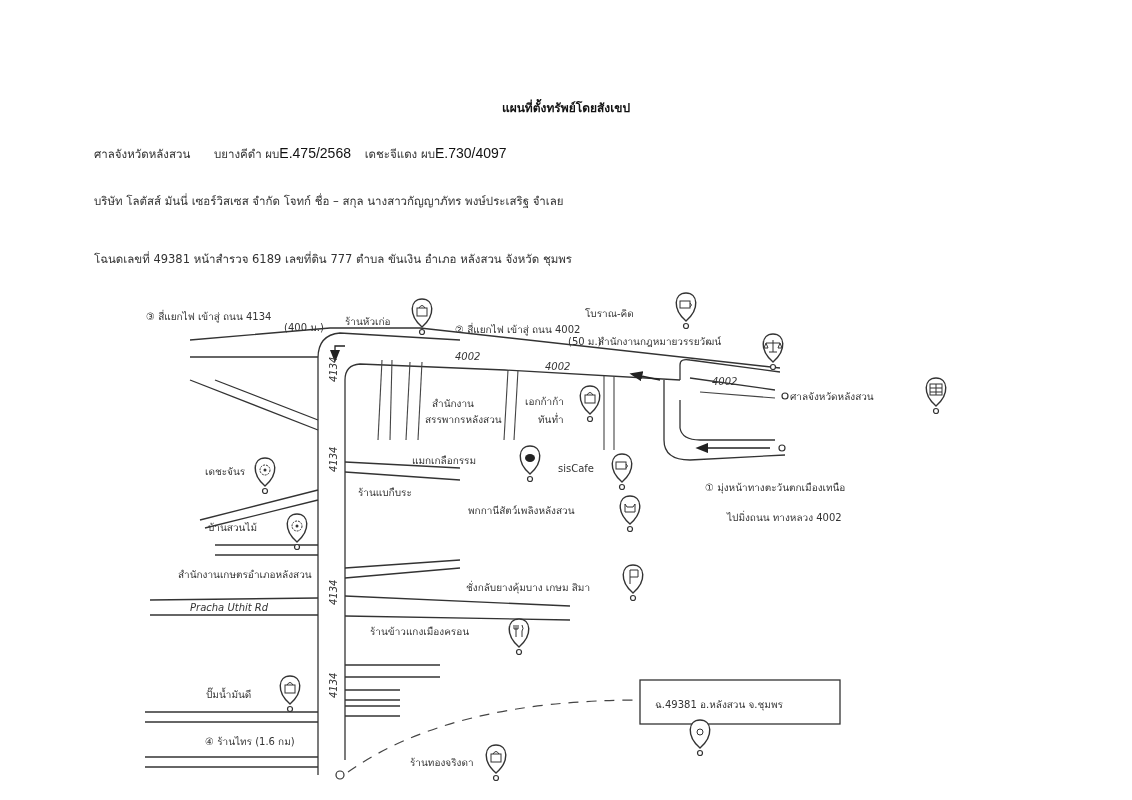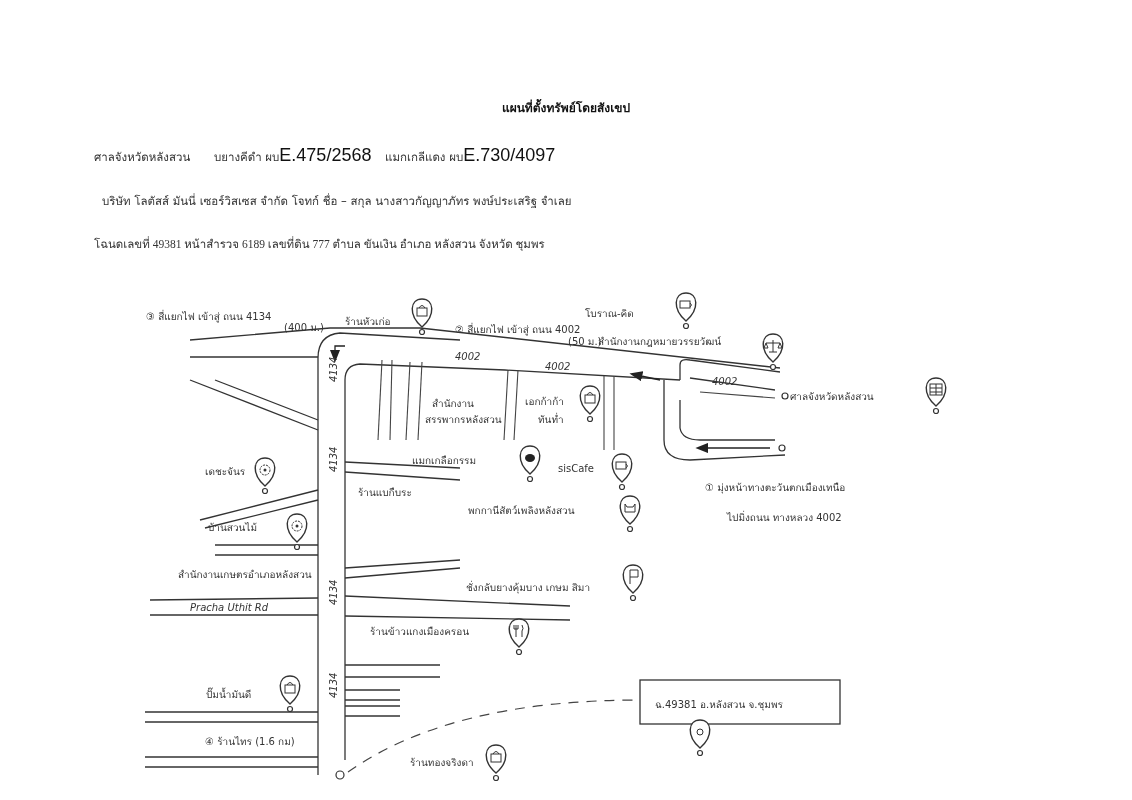--- a/index.html
+++ b/index.html
@@ -1,41 +1,41 @@
 <!DOCTYPE html>
 <html><head>
 <meta charset="utf-8">
 <style>
   html, body { margin: 0; padding: 0; background: #ffffff; }
   body { width: 1132px; height: 800px; position: relative; overflow: hidden; font-family: "DejaVu Sans", "Liberation Sans", sans-serif; color: #222; }
   .title { position: absolute; left: 0; width: 1132px; top: 98px; text-align: center; font-size: 12px; font-weight: bold; color: #111; }
   .line { position: absolute; left: 94px; font-size: 11.5px; color: #333; white-space: nowrap; }
   .line1 { top: 145px; }
-  .line1 .big { font-family: "Liberation Sans", sans-serif; font-size: 18px; color: #111; }
-  .line2 { top: 192px; margin-left: 8px; }
-  .line3 { top: 235px; font-family: Liberation Serif, serif; }
+  .line1 .big { font-family: "Liberation Sans", sans-serif; font-size: 14px; color: #111; }
+  .line2 { top: 192px; }
+  .line3 { top: 250px; }
   .gap { display: inline-block; width: 10px; }
   #map { position: absolute; left: 0; top: 280px; width: 1132px; height: 520px; }
   #map text { font-family: "DejaVu Sans", sans-serif; fill: #333; }
   .road { stroke: #333; stroke-width: 1.3; fill: none; }
   .thin { stroke: #444; stroke-width: 1.1; fill: none; }
   .pin { stroke: #333; stroke-width: 1.4; fill: #fff; }
   .dot { fill: #fff; stroke: #333; stroke-width: 1.2; }
   .lbl { font-size: 10px; }
   .rlbl { font-size: 10px; font-style: italic; }
 </style>
 </head>
 <body>
 
 <div class="title">แผนที่ตั้งทรัพย์โดยสังเขป</div>
 
 <div class="line line1">
   <span>ศาลจังหวัดหลังสวน</span><span class="gap"></span><span class="gap"></span>
   <span>บยางคีดำ ผบ</span><span class="big">E.475/2568</span><span class="gap"></span>
-  <span>แมกเกลีแดง ผบ</span><span class="big">E.730/4097</span>
+  <span>เดชะจีแดง ผบ</span><span class="big">E.730/4097</span>
 </div>
 <div class="line line2">บริษัท โลตัสส์ มันนี่ เซอร์วิสเซส จำกัด  โจทก์  ชื่อ – สกุล นางสาวกัญญาภัทร พงษ์ประเสริฐ  จำเลย</div>
 <div class="line line3">โฉนดเลขที่ 49381  หน้าสำรวจ  6189  เลขที่ดิน 777 ตำบล ขันเงิน อำเภอ หลังสวน จังหวัด ชุมพร</div>
 
 <svg id="map" viewBox="0 280 1132 520" xmlns="http://www.w3.org/2000/svg">
   <defs>
     <marker id="arr" markerWidth="10" markerHeight="8" refX="8" refY="4" orient="auto">
       <path d="M0,0 L10,4 L0,8 Z" fill="#222"></path>
     </marker>
   </defs>

